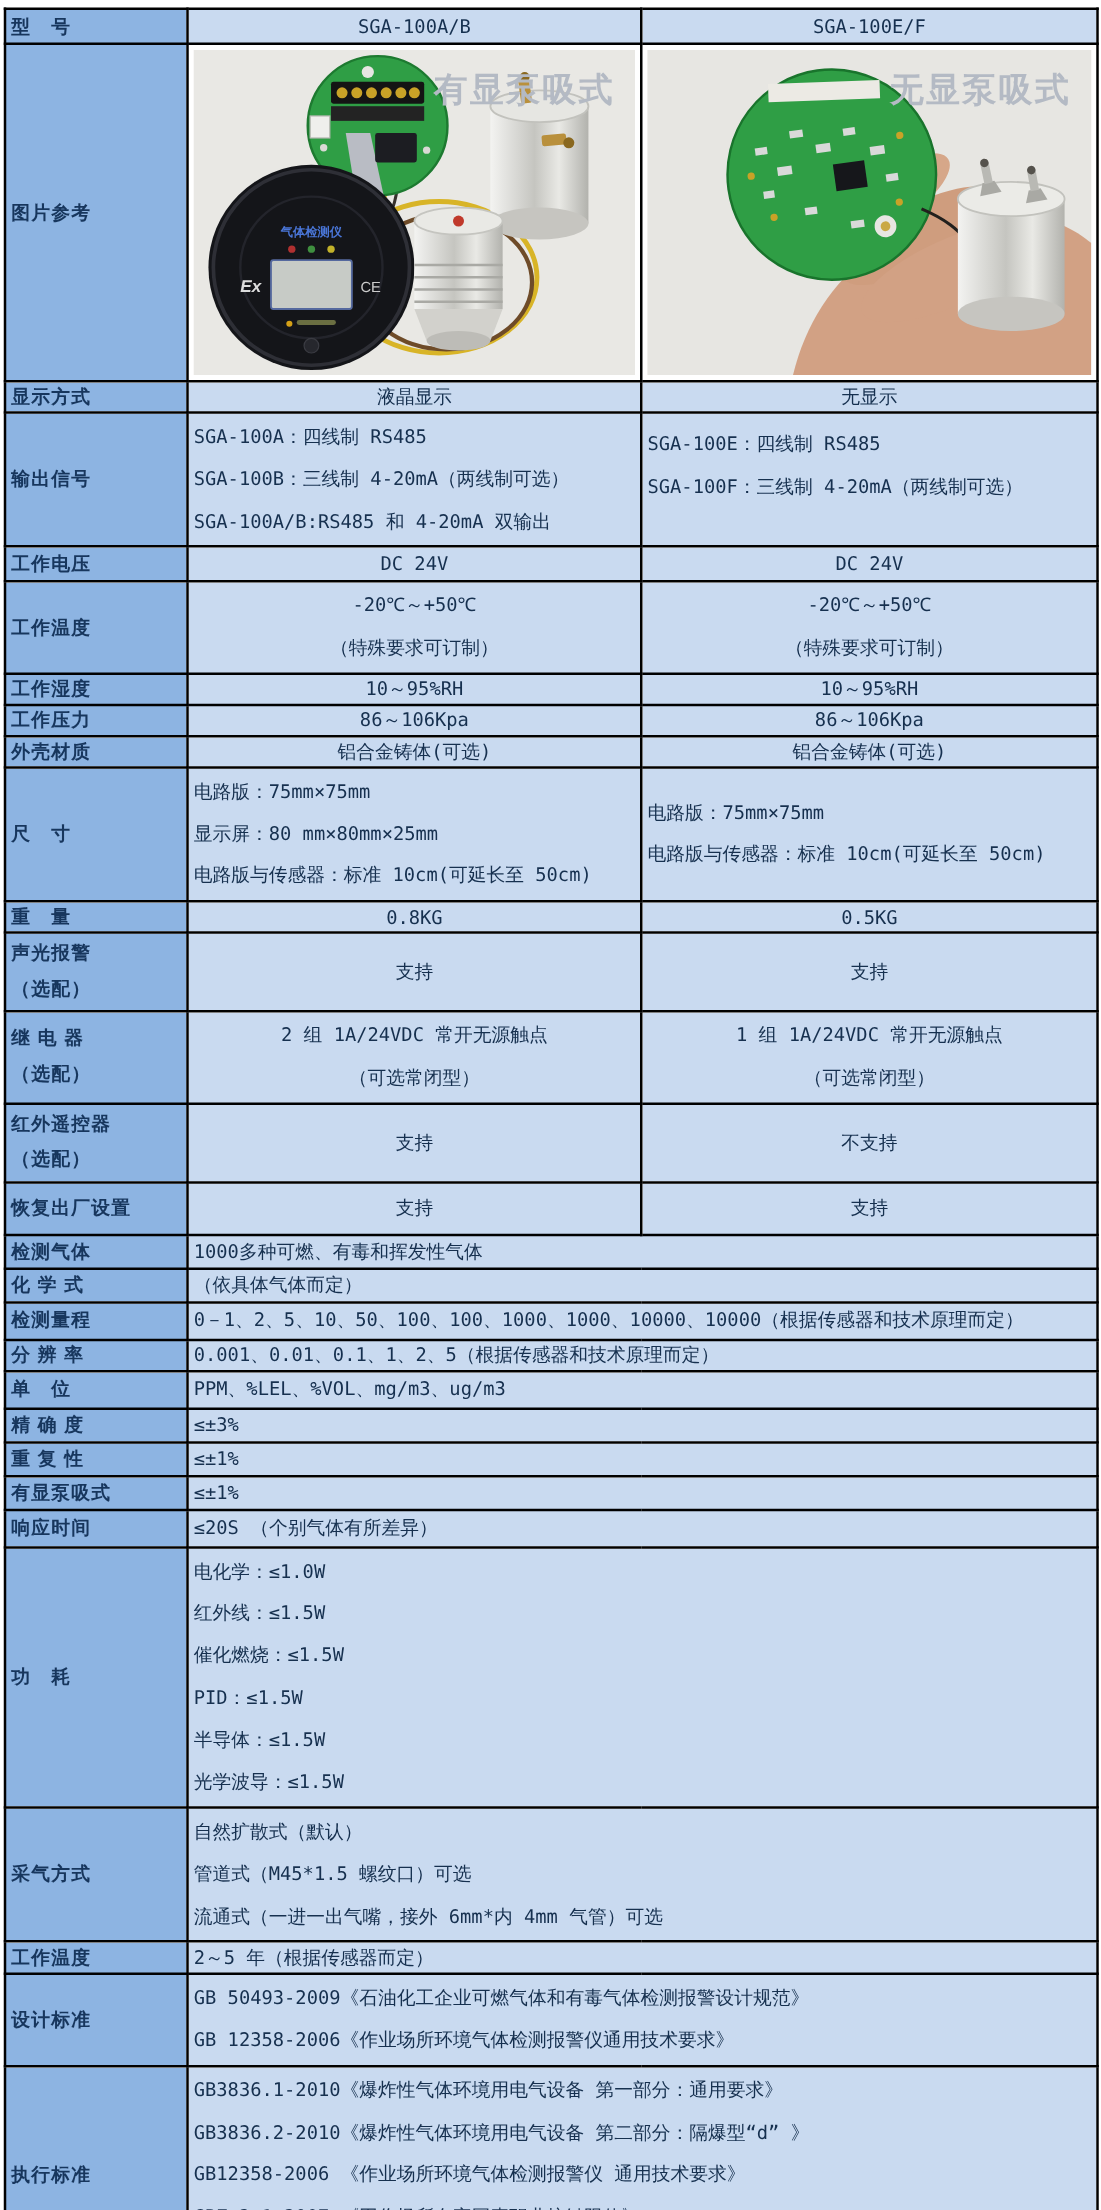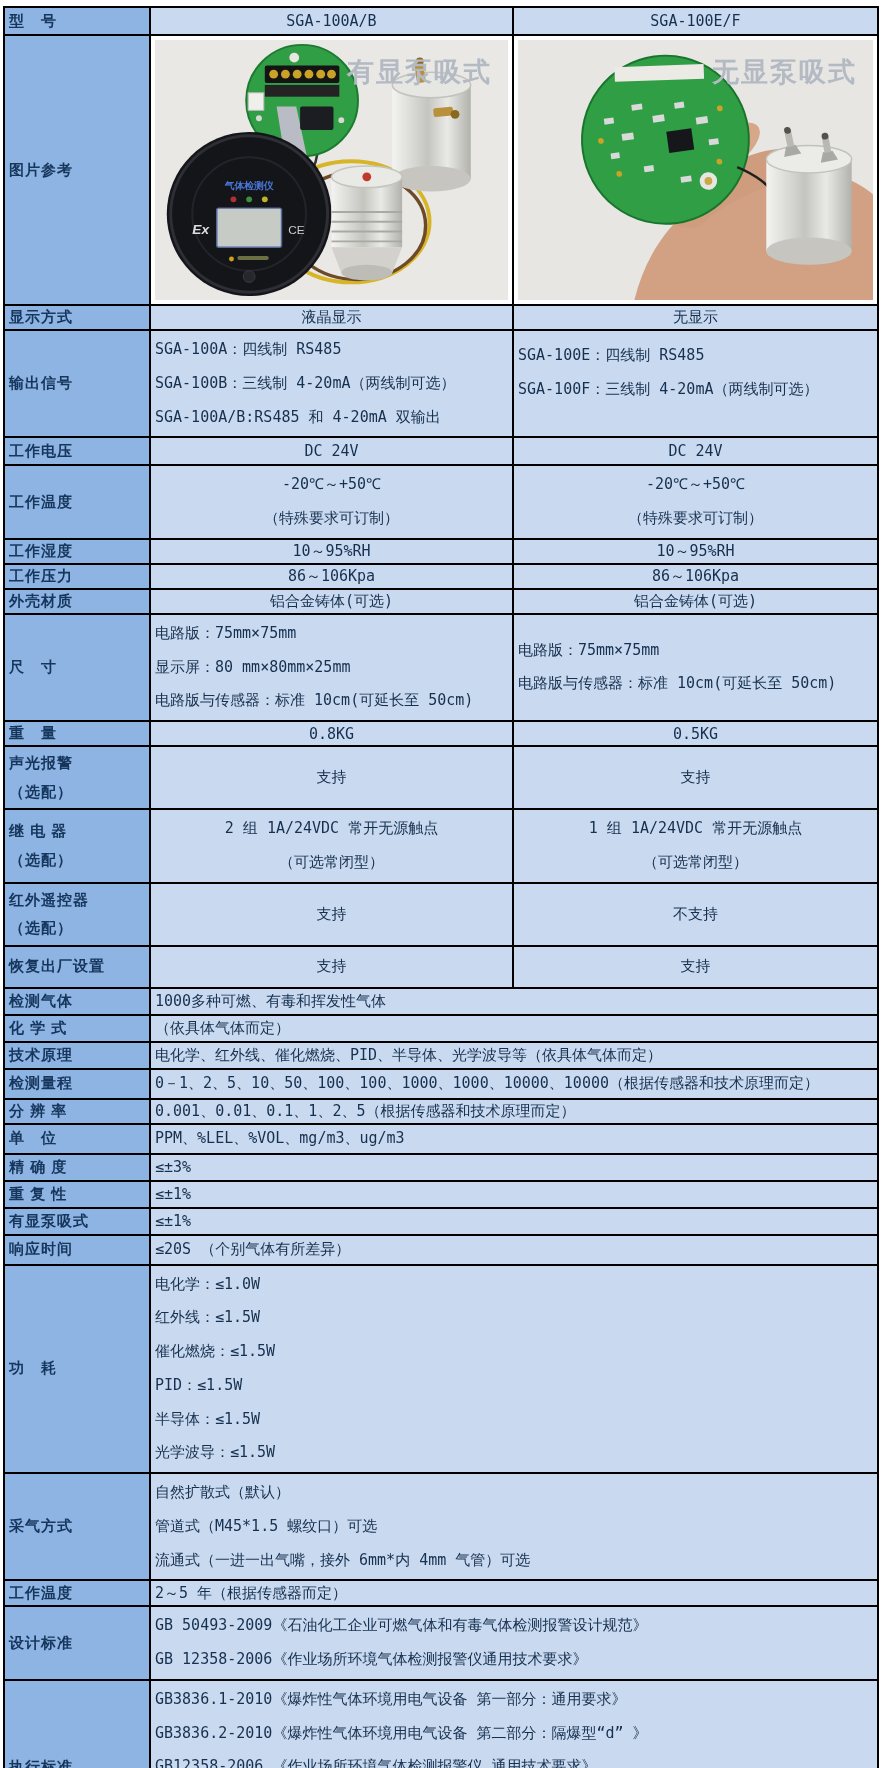--- a/index.html
+++ b/index.html
@@ -279,24 +279,20 @@
   <tr style="height:27px">
     <td class="label">检测气体</td>
     <td class="val l" colspan="2">1000多种可燃、有毒和挥发性气体</td>
   </tr>
 
   <tr style="height:27px">
     <td class="label">化 学 式</td>
     <td class="val l" colspan="2">（依具体气体而定）</td>
   </tr>
 
-  <tr style="height:27px">
-    <td class="label">技术原理</td>
-    <td class="val l" colspan="2">电化学、红外线、催化燃烧、PID、半导体、光学波导等（依具体气体而定）</td>
-  </tr>
 
   <tr style="height:30px">
     <td class="label">检测量程</td>
     <td class="val l" colspan="2">0－1、2、5、10、50、100、100、1000、1000、10000、10000（根据传感器和技术原理而定）</td>
   </tr>
 
   <tr style="height:19px">
     <td class="label">分 辨 率</td>
     <td class="val l" colspan="2">0.001、0.01、0.1、1、2、5（根据传感器和技术原理而定）</td>
   </tr>

